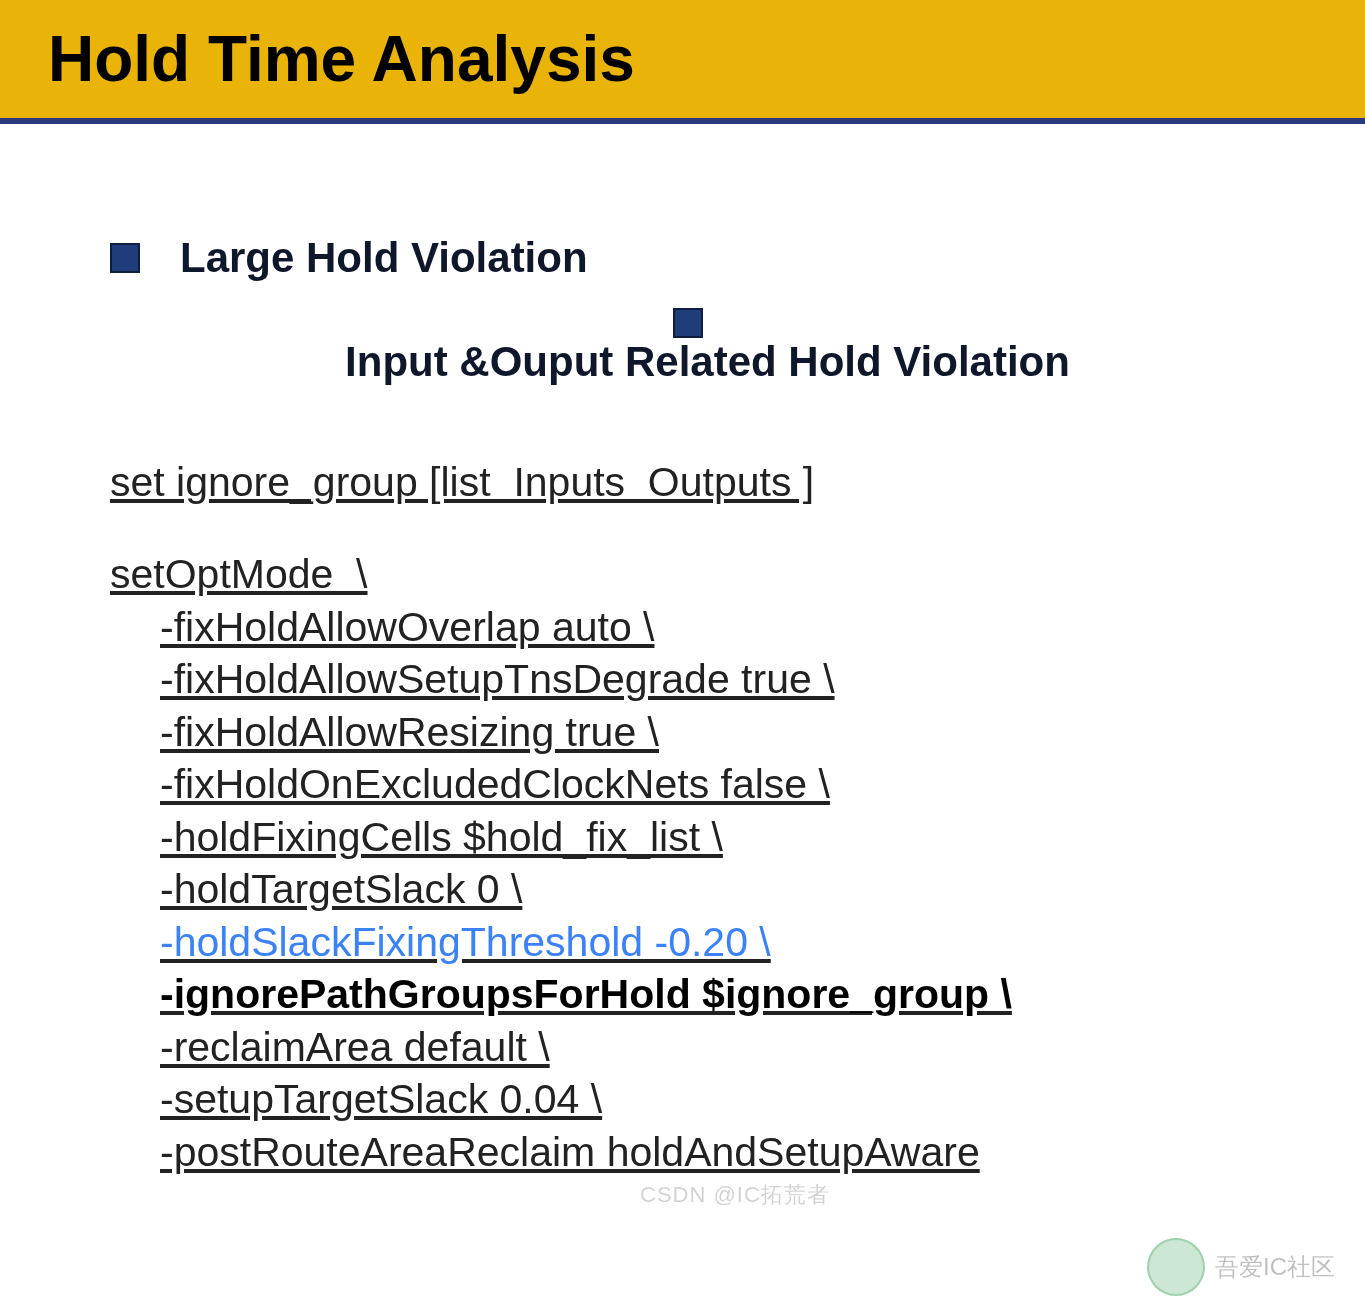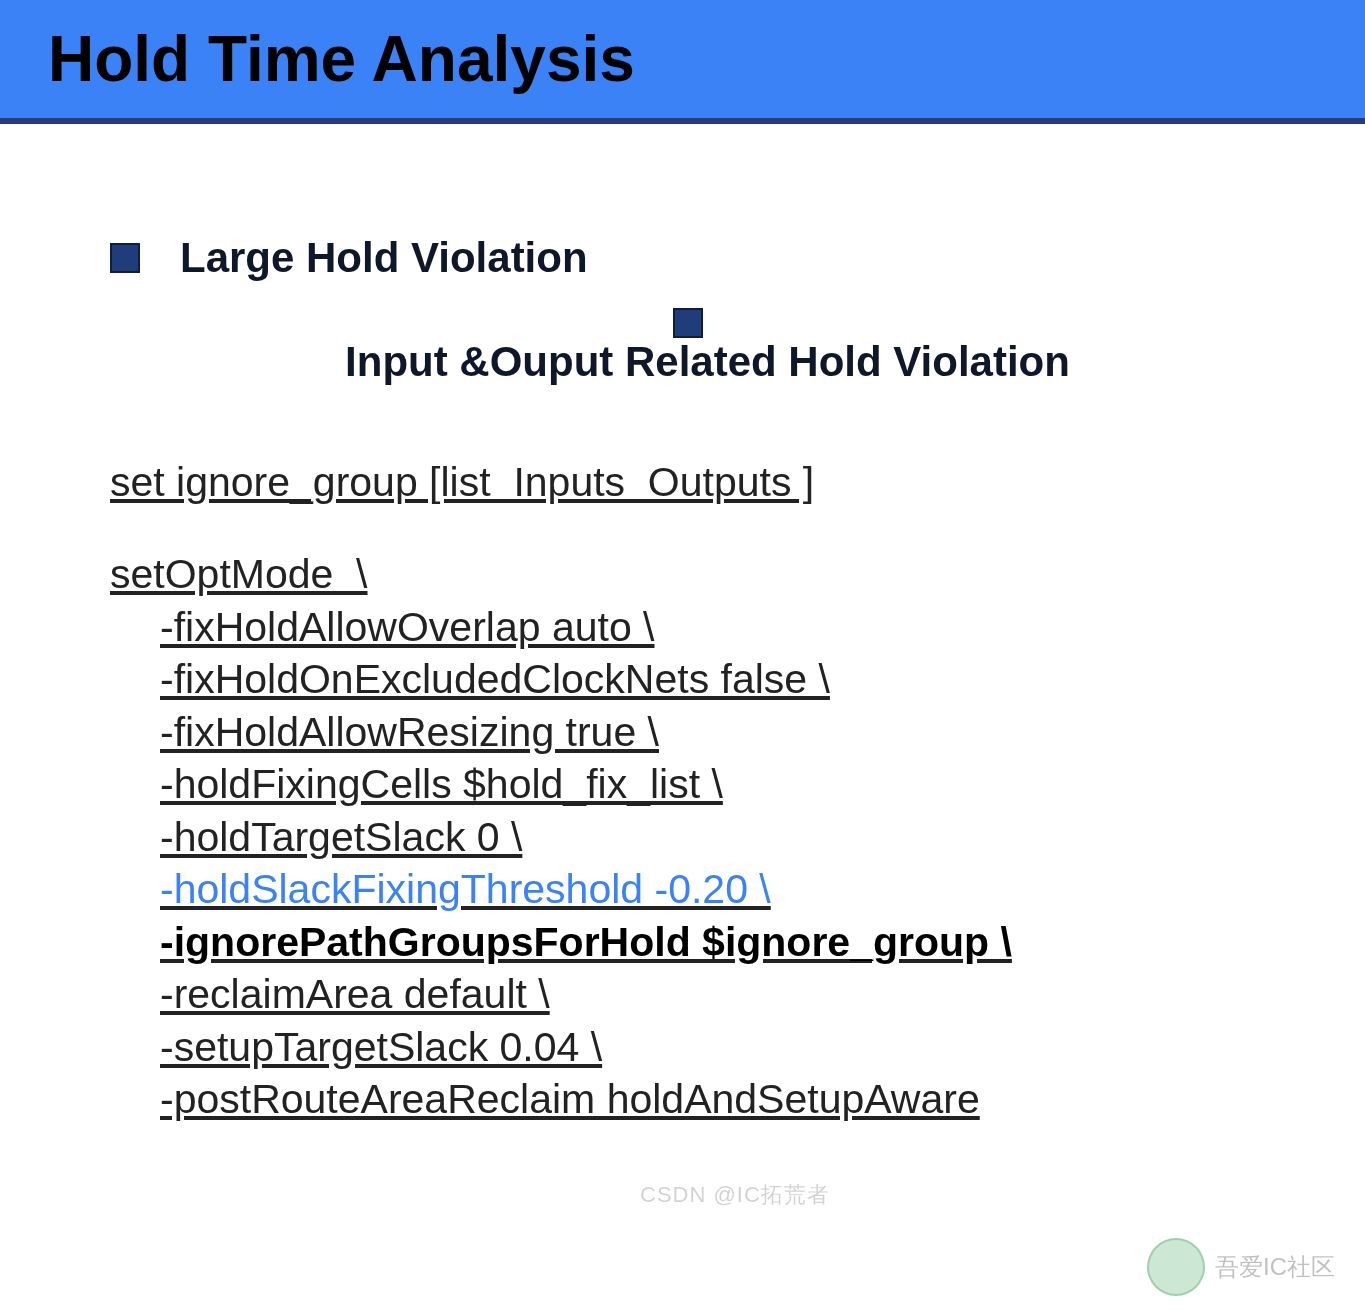--- a/index.html
+++ b/index.html
@@ -6,21 +6,21 @@
     margin: 0;
     padding: 0;
     width: 1365px;
     height: 1310px;
     background: #ffffff;
     font-family: Arial, Helvetica, sans-serif;
     color: #000;
     overflow: hidden;
   }
   .title-bar {
-    background: #3b82f6;
+    background: #eab308;
     padding: 22px 0 22px 48px;
     border-bottom: 6px solid #2a3a7a;
   }
   .title-bar h1 {
     margin: 0;
     font-size: 64px;
     font-weight: 700;
     color: #000;
   }
   .content {
@@ -104,22 +104,23 @@
       <div class="bullet-text">Input &amp;Ouput Related Hold Violation</div>
     </div>
   </div>
 
   <div class="code">
     <div class="line">set ignore_group [list  Inputs  Outputs ]</div>
     <div class="spacer"></div>
     <div class="line">setOptMode  \</div>
     <div id="opts-container">
         <div class="line indent ">-fixHoldAllowOverlap auto \</div>
+        <div class="line indent ">-fixHoldAllowSetupTnsDegrade true \</div>
+        <div class="line indent ">-fixHoldAllowResizing true \</div>
         <div class="line indent ">-fixHoldOnExcludedClockNets false \</div>
-        <div class="line indent ">-fixHoldAllowResizing true \</div>
         <div class="line indent ">-holdFixingCells $hold_fix_list \</div>
         <div class="line indent ">-holdTargetSlack 0 \</div>
         <div class="line indent red">-holdSlackFixingThreshold -0.20 \</div>
         <div class="line indent redbold">-ignorePathGroupsForHold $ignore_group \</div>
         <div class="line indent ">-reclaimArea default \</div>
         <div class="line indent ">-setupTargetSlack 0.04 \</div>
         <div class="line indent ">-postRouteAreaReclaim holdAndSetupAware</div>
       </div>
   </div>
 

